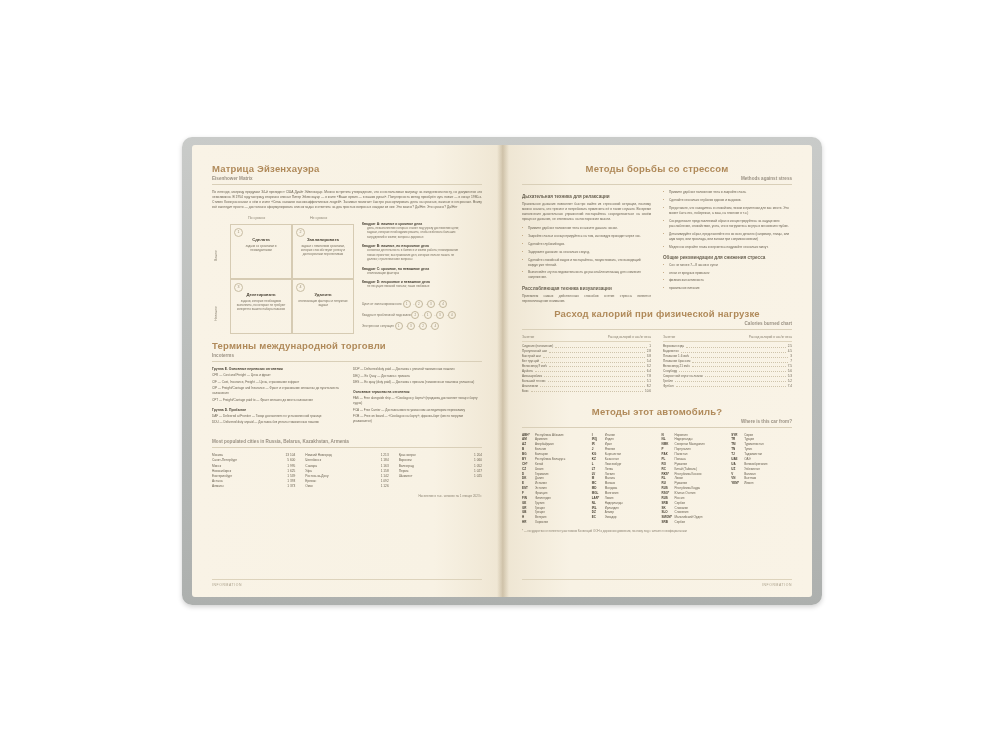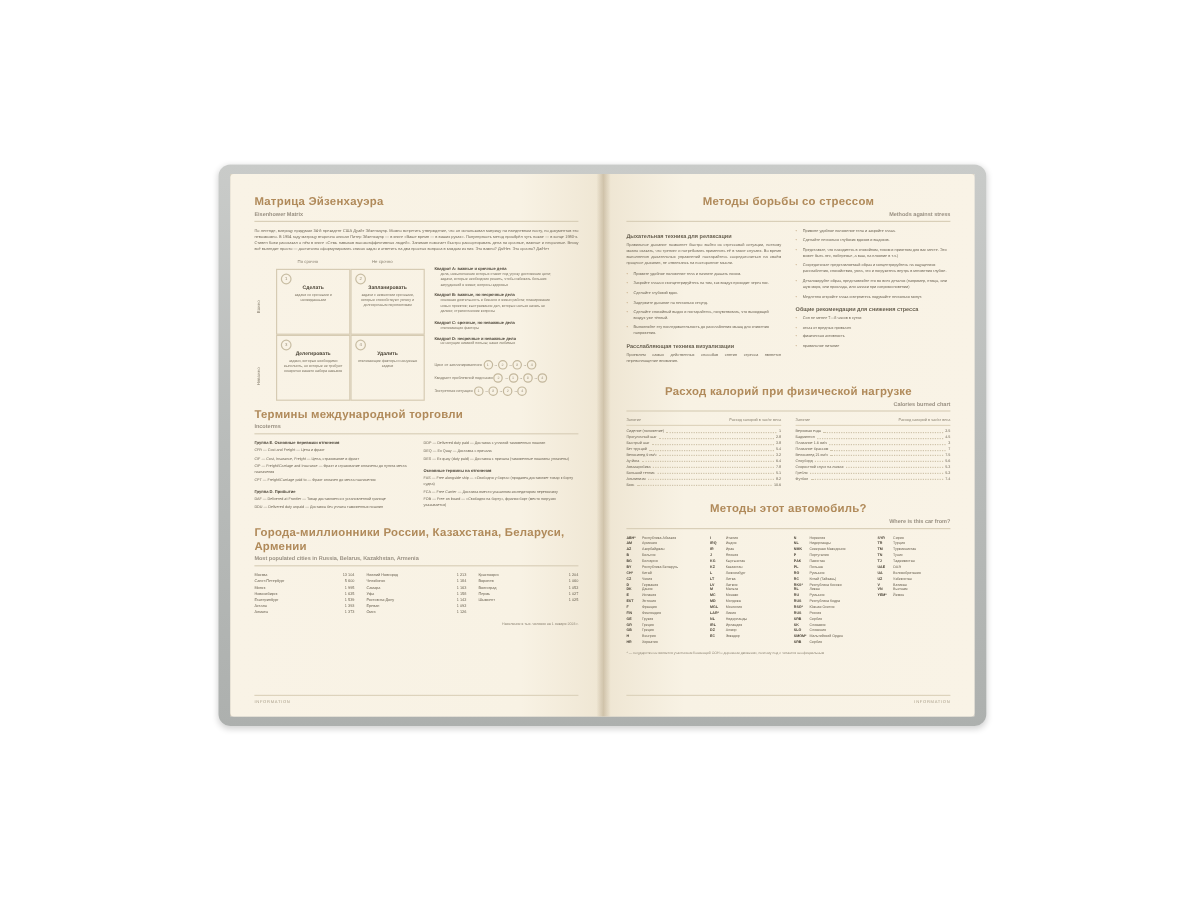--- a/index.html
+++ b/index.html
@@ -10,21 +10,21 @@
   
   .cover{
     position:absolute;left:182px;top:137px;width:640px;height:468px;
     background:linear-gradient(180deg,#c9cbc9 0%,#b9bcba 50%,#adb0ae 100%);
     border-radius:10px;
     box-shadow:0 2px 5px rgba(0,0,0,.18);
   }
   
   .pages{
     position:absolute;left:192px;top:145px;width:620px;height:452px;
-    background:#f7f1e4;border-radius:0;
+    background:#f7f1e4;border-radius:15px;
     box-shadow:inset 0 0 14px rgba(160,145,120,.35);
   }
   .page{position:absolute;top:0;height:452px;width:310px;background:#f7f0e1;}
   .page.left{left:0;border-radius:3px 0 0 3px;
     background:linear-gradient(90deg,#f9f3e6 0%,#f8f2e4 78%,#efe6d3 100%);}
   .page.right{left:310px;border-radius:0 3px 3px 0;
     background:linear-gradient(90deg,#eee5d2 0%,#f8f2e4 22%,#f9f3e6 100%);}
   .gutter{position:absolute;left:305px;top:0;width:12px;height:452px;
     background:linear-gradient(90deg,rgba(190,175,150,0) 0%,rgba(170,152,120,.45) 48%,rgba(190,175,150,0) 100%);}
 
@@ -211,21 +211,20 @@
               <div class="item">DES — Ex quay (duty paid) — Доставка с причала (таможенные пошлины уплачены)</div>
               <div class="grp" style="margin-top:5px;">Основные термины на отгонения</div>
               <div class="item">FAS — Free alongside ship — «Свободно у борта» (продавец доставляет товар к борту судна)</div>
               <div class="item">FCA — Free Carrier — Доставка вместо указанном экспедитором перевозчику</div>
               <div class="item">FOB — Free on board — «Свободно на борту», франко-борт (место погрузки указывается)</div>
             </div>
           </div>
         </div>
 
         <div style="margin-top:12px;">
-          <div class="sec-title">Города-миллионники России, Казахстана, Беларуси, Армении</div>
           <div class="sub-en">Most populated cities in Russia, Belarus, Kazakhstan, Armenia</div>
           <div class="rule"></div>
           <div class="citytbl">
             <div class="ct">
               <div class="crow">
                   <span>Москва</span>
                   <span class="n">13 104</span>
                 </div>
               <div class="crow">
                   <span>Санкт-Петербург</span>
@@ -345,21 +344,21 @@
               <div class="bul">Медленно откройте глаза и вернитесь подумайте несколько минут.</div>
               <div class="p-sub" style="margin-top:5px;">Общие рекомендации для снижения стресса</div>
               <div class="bul" style="margin-top:3px;">Сон не менее 7—8 часов в сутки</div>
               <div class="bul">отказ от вредных привычек</div>
               <div class="bul">физическая активность</div>
               <div class="bul">правильное питание</div>
             </div>
           </div>
         </div>
 
-        <div style="margin-top:17px;">
+        <div style="margin-top:4px;">
           <div class="sec-title r">Расход калорий при физической нагрузке</div>
           <div class="sub-en r">Calories burned chart</div>
           <div class="rule"></div>
           <div class="caltbl">
             <div class="cal">
               <div class="calhead">
                   <span>Занятие</span>
                   <span>Расход калорий в час/кг веса</span>
                 </div>
               <div class="calrow">

